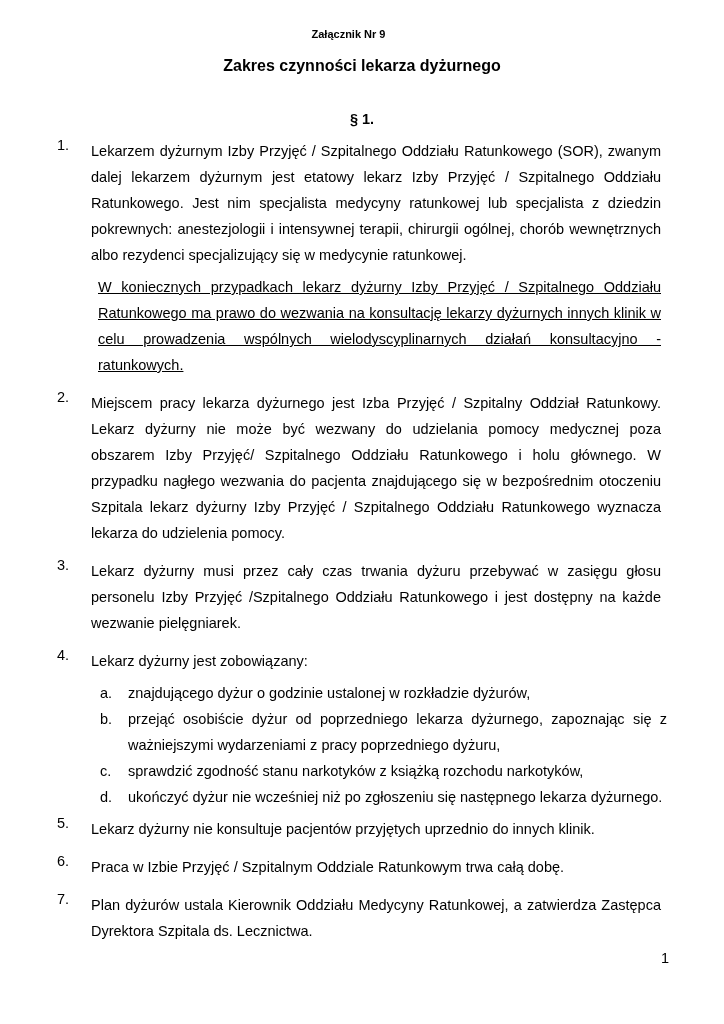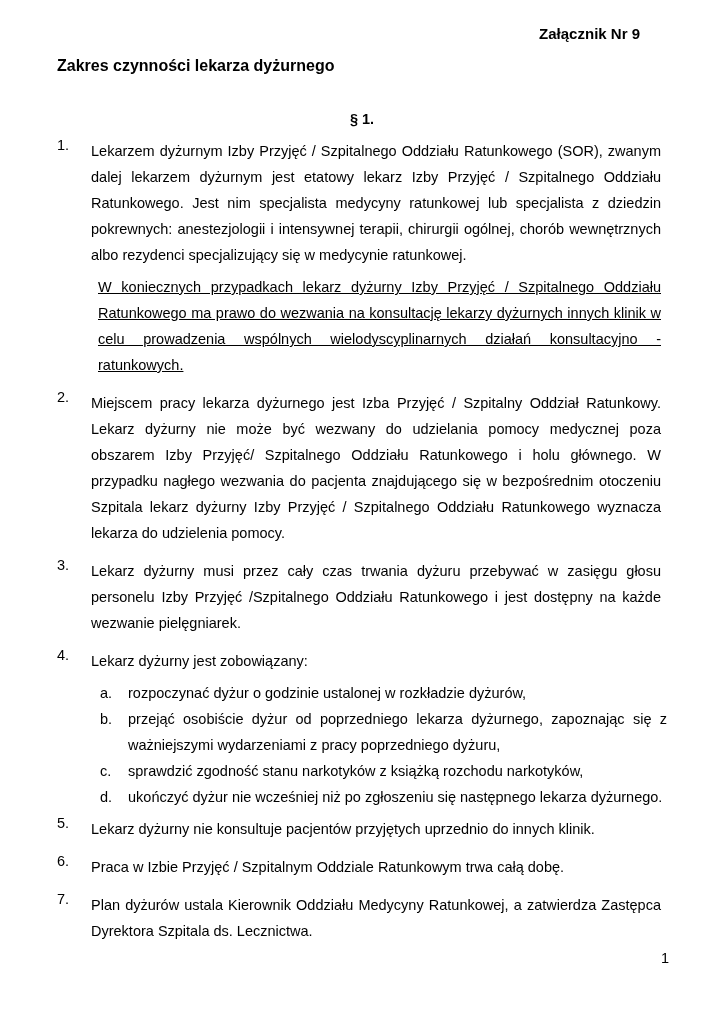--- a/index.html
+++ b/index.html
@@ -13,28 +13,29 @@
     height: 1024px;
     background: #ffffff;
     box-sizing: border-box;
     padding: 24px 57px 0 57px;
     font-family: "Liberation Sans", "DejaVu Sans", sans-serif;
     font-size: 14.5px;
     line-height: 26px;
     color: #000000;
   }
   .doc-header {
-    text-align: right;
+    text-align: center;
     font-weight: bold;
-    font-size: 15px;
+    font-size: 11px;
     line-height: 20px;
     padding-right: 27px;
   }
   .doc-title {
     margin: 8px 0 0 0;
+    text-align: center;
     font-weight: bold;
     font-size: 16px;
     line-height: 28px;
   }
   .section-heading {
     margin-top: 26px;
     text-align: center;
     font-weight: bold;
     font-size: 14.5px;
   }
@@ -126,21 +127,21 @@
     <div class="item">
       <span class="num">4.</span>
       <div class="item-body">
         <p>Lekarz dyżurny jest zobowiązany:</p>
       </div>
     </div>
 
     <div class="sub-items">
       <div class="sub-item">
         <span class="letter">a.</span>
-        <div class="sub-body">rozpoczynać dyżur o godzinie ustalonej w rozkładzie dyżurów,</div>
+        <div class="sub-body">znajdującego dyżur o godzinie ustalonej w rozkładzie dyżurów,</div>
       </div>
       <div class="sub-item">
         <span class="letter">b.</span>
         <div class="sub-body">przejąć osobiście dyżur od poprzedniego lekarza dyżurnego, zapoznając się z ważniejszymi wydarzeniami z pracy poprzedniego dyżuru,</div>
       </div>
       <div class="sub-item">
         <span class="letter">c.</span>
         <div class="sub-body">sprawdzić zgodność stanu narkotyków z książką rozchodu narkotyków,</div>
       </div>
       <div class="sub-item">

